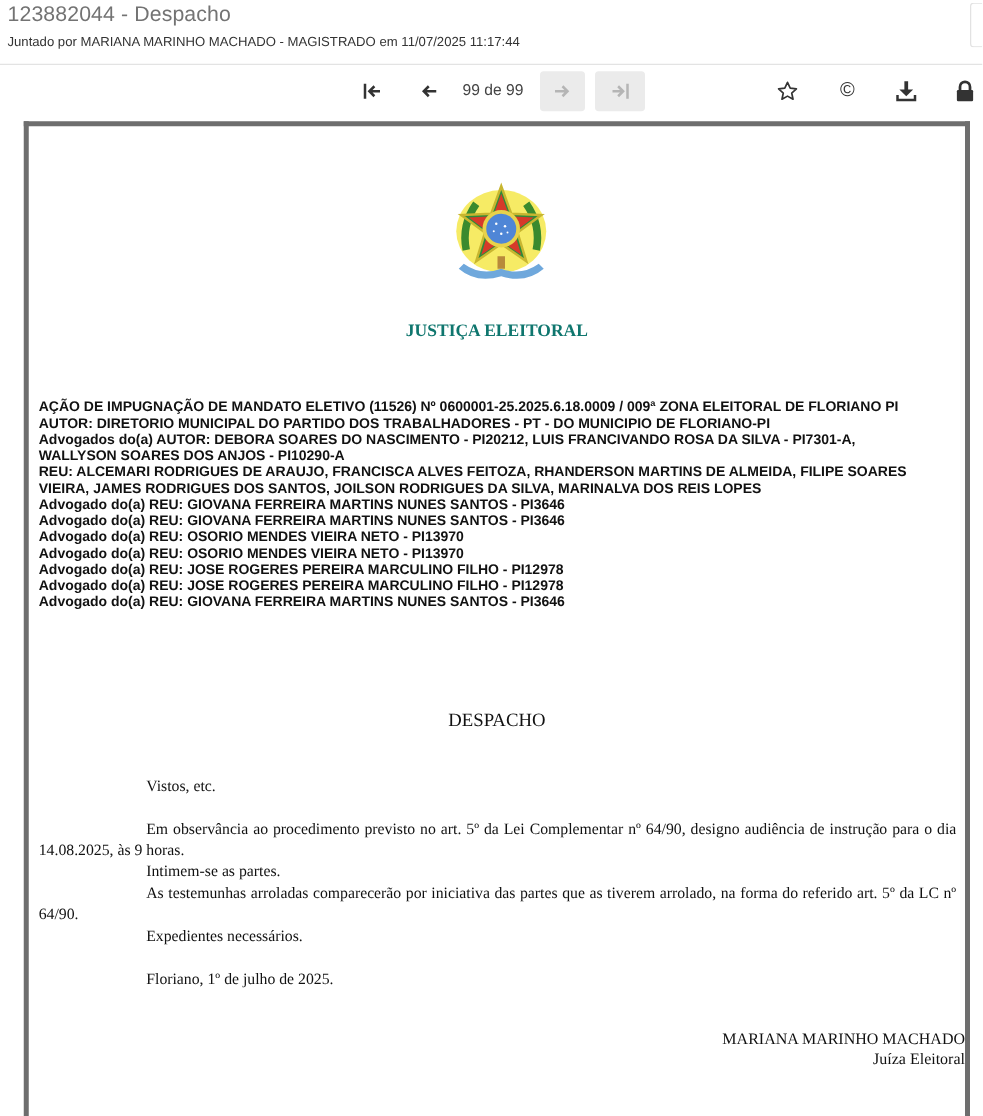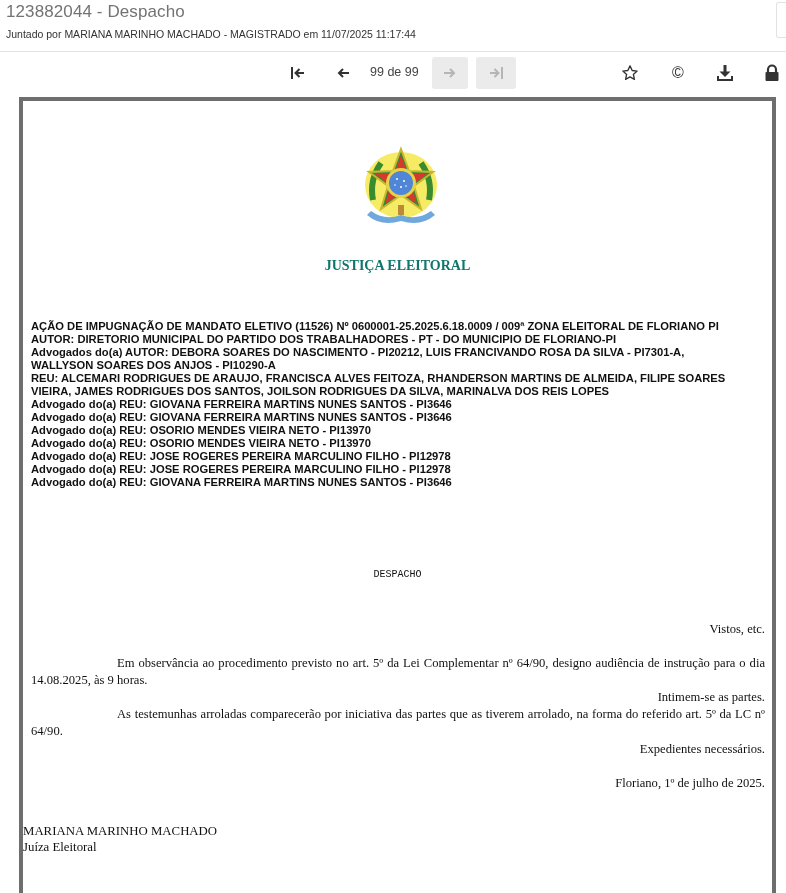--- a/index.html
+++ b/index.html
@@ -21,27 +21,27 @@
 
     .emblem { position: absolute; left: 338px; top: 44px; width: 80px; height: 86px; }
 
     .org-title { position: absolute; left: 0; width: 749px; text-align: center; font-family: "Liberation Serif", serif; font-weight: bold; color: #0f766e; }
     .org-1 { top: 157px; font-size: 14px; }
     .org-2 { top: 177px; font-size: 10.5px; }
 
     .parties { position: absolute; left: 8px; top: 219px; width: 740px; font-family: "Liberation Sans", sans-serif; font-weight: bold; font-size: 11.2px; line-height: 13px; color: #111; }
     .parties div { white-space: nowrap; }
 
-    .desp-title { position: absolute; left: 0; top: 468px; width: 749px; text-align: center; font-family: Liberation Mono, monospace; font-size: 10px; color: #111; }
+    .desp-title { position: absolute; left: 0; top: 468px; width: 749px; text-align: center; font-family: Liberation Serif, serif; font-size: 15px; color: #111; }
 
-    .body-text { position: absolute; left: 8px; width: 734px; font-family: "Liberation Serif", serif; font-size: 12.6px; line-height: 16.5px; color: #111; text-align: right; }
+    .body-text { position: absolute; left: 8px; width: 734px; font-family: "Liberation Serif", serif; font-size: 12.6px; line-height: 16.5px; color: #111; }
     .body-text .ind { padding-left: 86px; }
     .justify { text-align: justify; text-align-last: left; }
 
-    .sig { position: absolute; left: 0; width: 749px; text-align: left; font-family: "Liberation Serif", serif; font-size: 12.8px; color: #111; line-height: 16px; }
+    .sig { position: absolute; left: 0; width: 749px; text-align: right; font-family: "Liberation Serif", serif; font-size: 12.8px; color: #111; line-height: 16px; }
   </style>
 </head>
 <body>
 
 <div class="header">
   <div class="doc-title">123882044 - Despacho</div>
   <div class="doc-sub">Juntado por MARIANA MARINHO MACHADO - MAGISTRADO em 11/07/2025 11:17:44</div>
   <div class="header-scroll"></div>
 </div>
 

